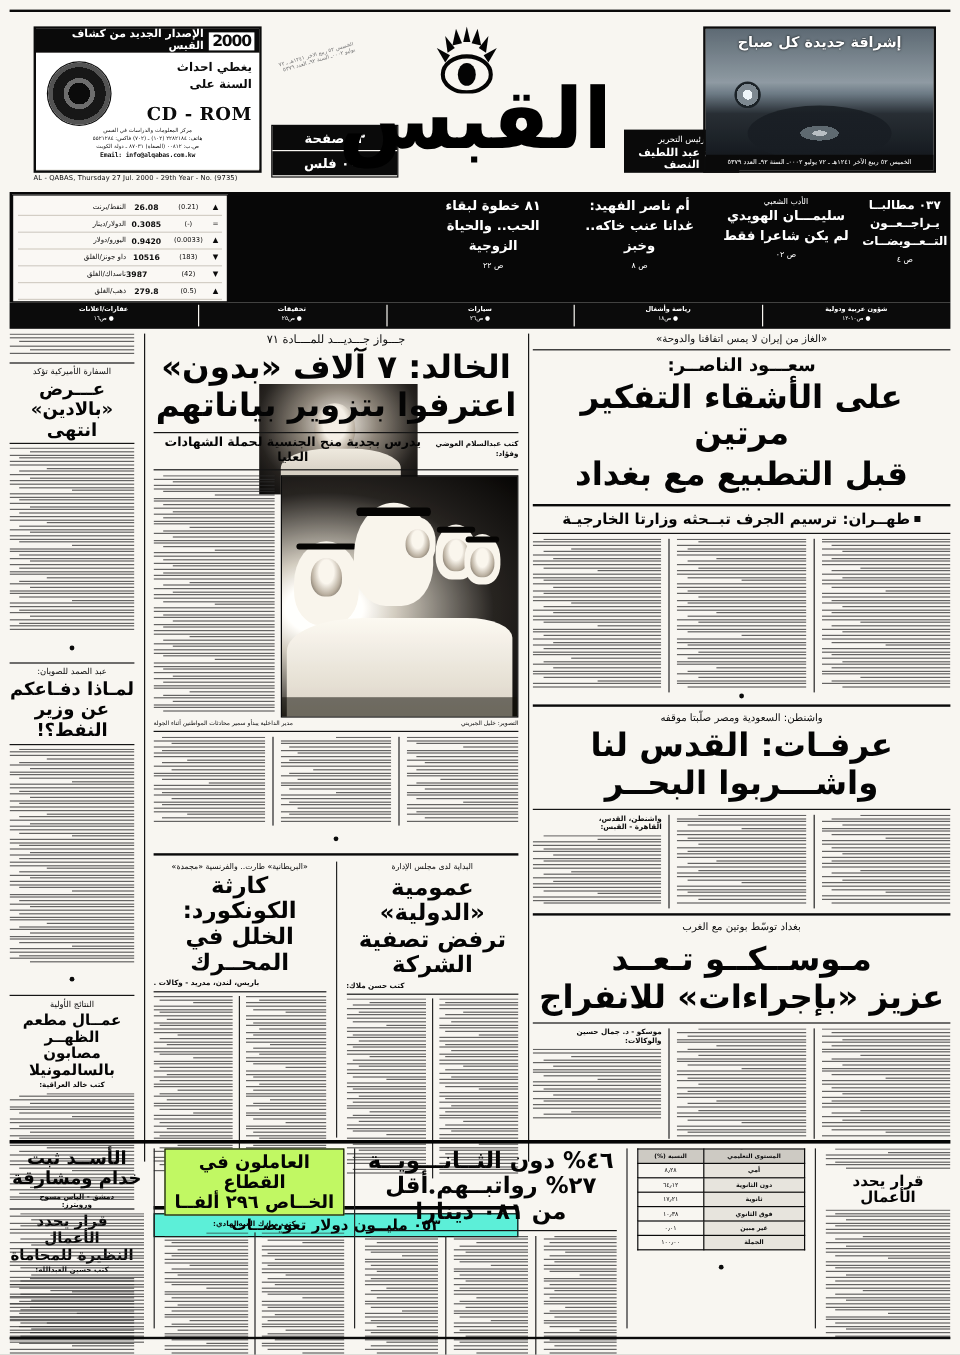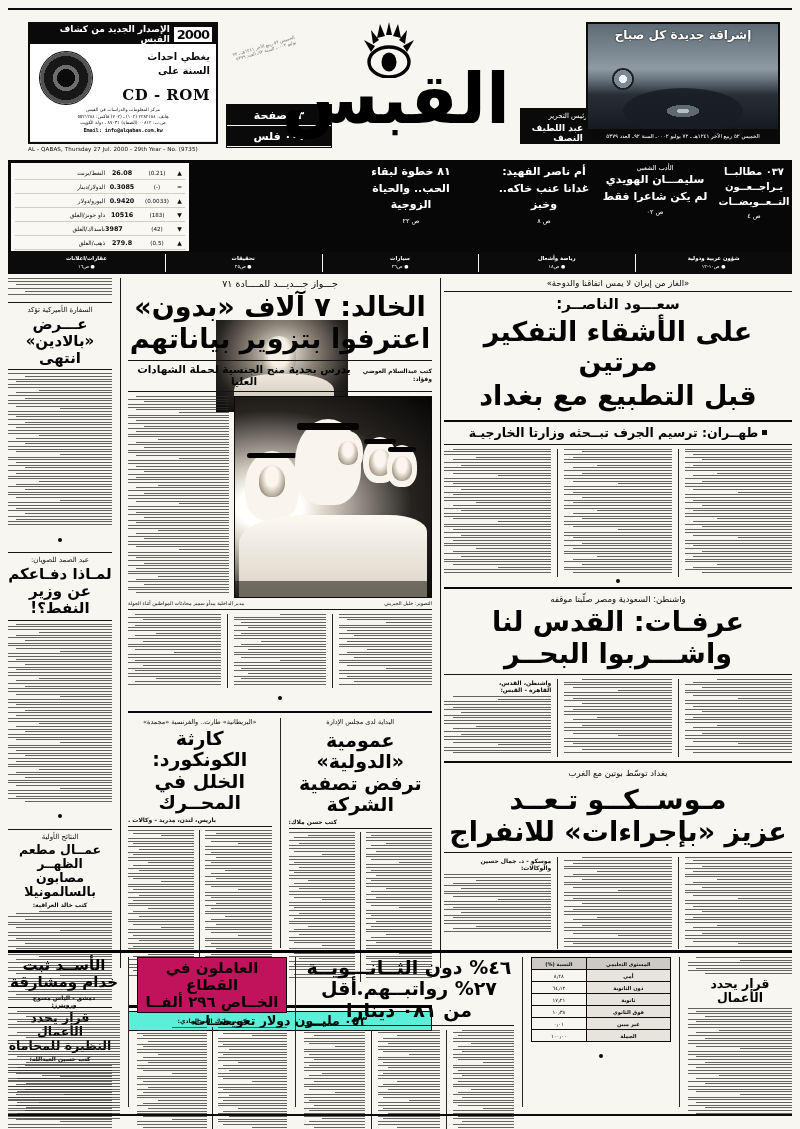--- a/index.html
+++ b/index.html
@@ -256,21 +256,21 @@
       <div class="robe"></div>
     </div>
 
     <div class="cell" style="left:344px;width:118px;">
       <div class="overline ar" style="color:#fff;font-size:6px;"></div>
       <div class="line ar">١٨ خطوة لبقاء</div>
       <div class="line ar">الحب.. والحياة</div>
       <div class="line ar">الزوجية</div>
       <div class="pg ar">ص ٢٢</div>
     </div>
-    <div class="cell" style="left:477px;width:118px;">
+    <div class="cell" style="left:466px;width:118px;">
       <div class="overline ar" style="color:#fff;font-size:6px;"></div>
       <div class="line ar">أم ناصر الفهيد:</div>
       <div class="line ar">غدانا عنب خاكه.. وخبز</div>
       <div class="pg ar">ص ٨</div>
     </div>
     <div class="cell" style="left:588px;width:118px;">
       <div class="overline ar" style="color:#fff;font-size:6.5px;">الأدب الشعبي</div>
       <div class="line ar">سليمـــان الهويدي</div>
       <div class="line ar">لم يكن شاعرا فقط</div>
       <div class="pg ar">ص ٢٠</div>
@@ -1640,21 +1640,21 @@
               <div class="ln s1"></div>
               <div class="ln s3"></div>
             </div>
         </div>
 
       </div>
 
       <div class="vr" style="height:150px;"></div>
 
       <div style="width:150px;">
-        <div style="background:#be185d;border:1px solid #111;padding:2px 3px;">
+        <div style="background:#bef264;border:1px solid #111;padding:2px 3px;">
           <div class="hl md ar">العاملون في القطاع</div>
           <div class="hl md ar">الخــاص ٦٩٢ ألفــا</div>
         </div>
         <div class="byline ar ctr" style="margin-top:4px;">كتب مبارك العبدالهادي:</div>
         <div style="display:flex;gap:5px;height:104px;margin-top:3px;">
           <div class="copy dense" style="flex:1;">
               <div class="ln s1"></div>
               <div class="ln s1"></div>
               <div class="ln s2"></div>
               <div class="ln s5"></div>

